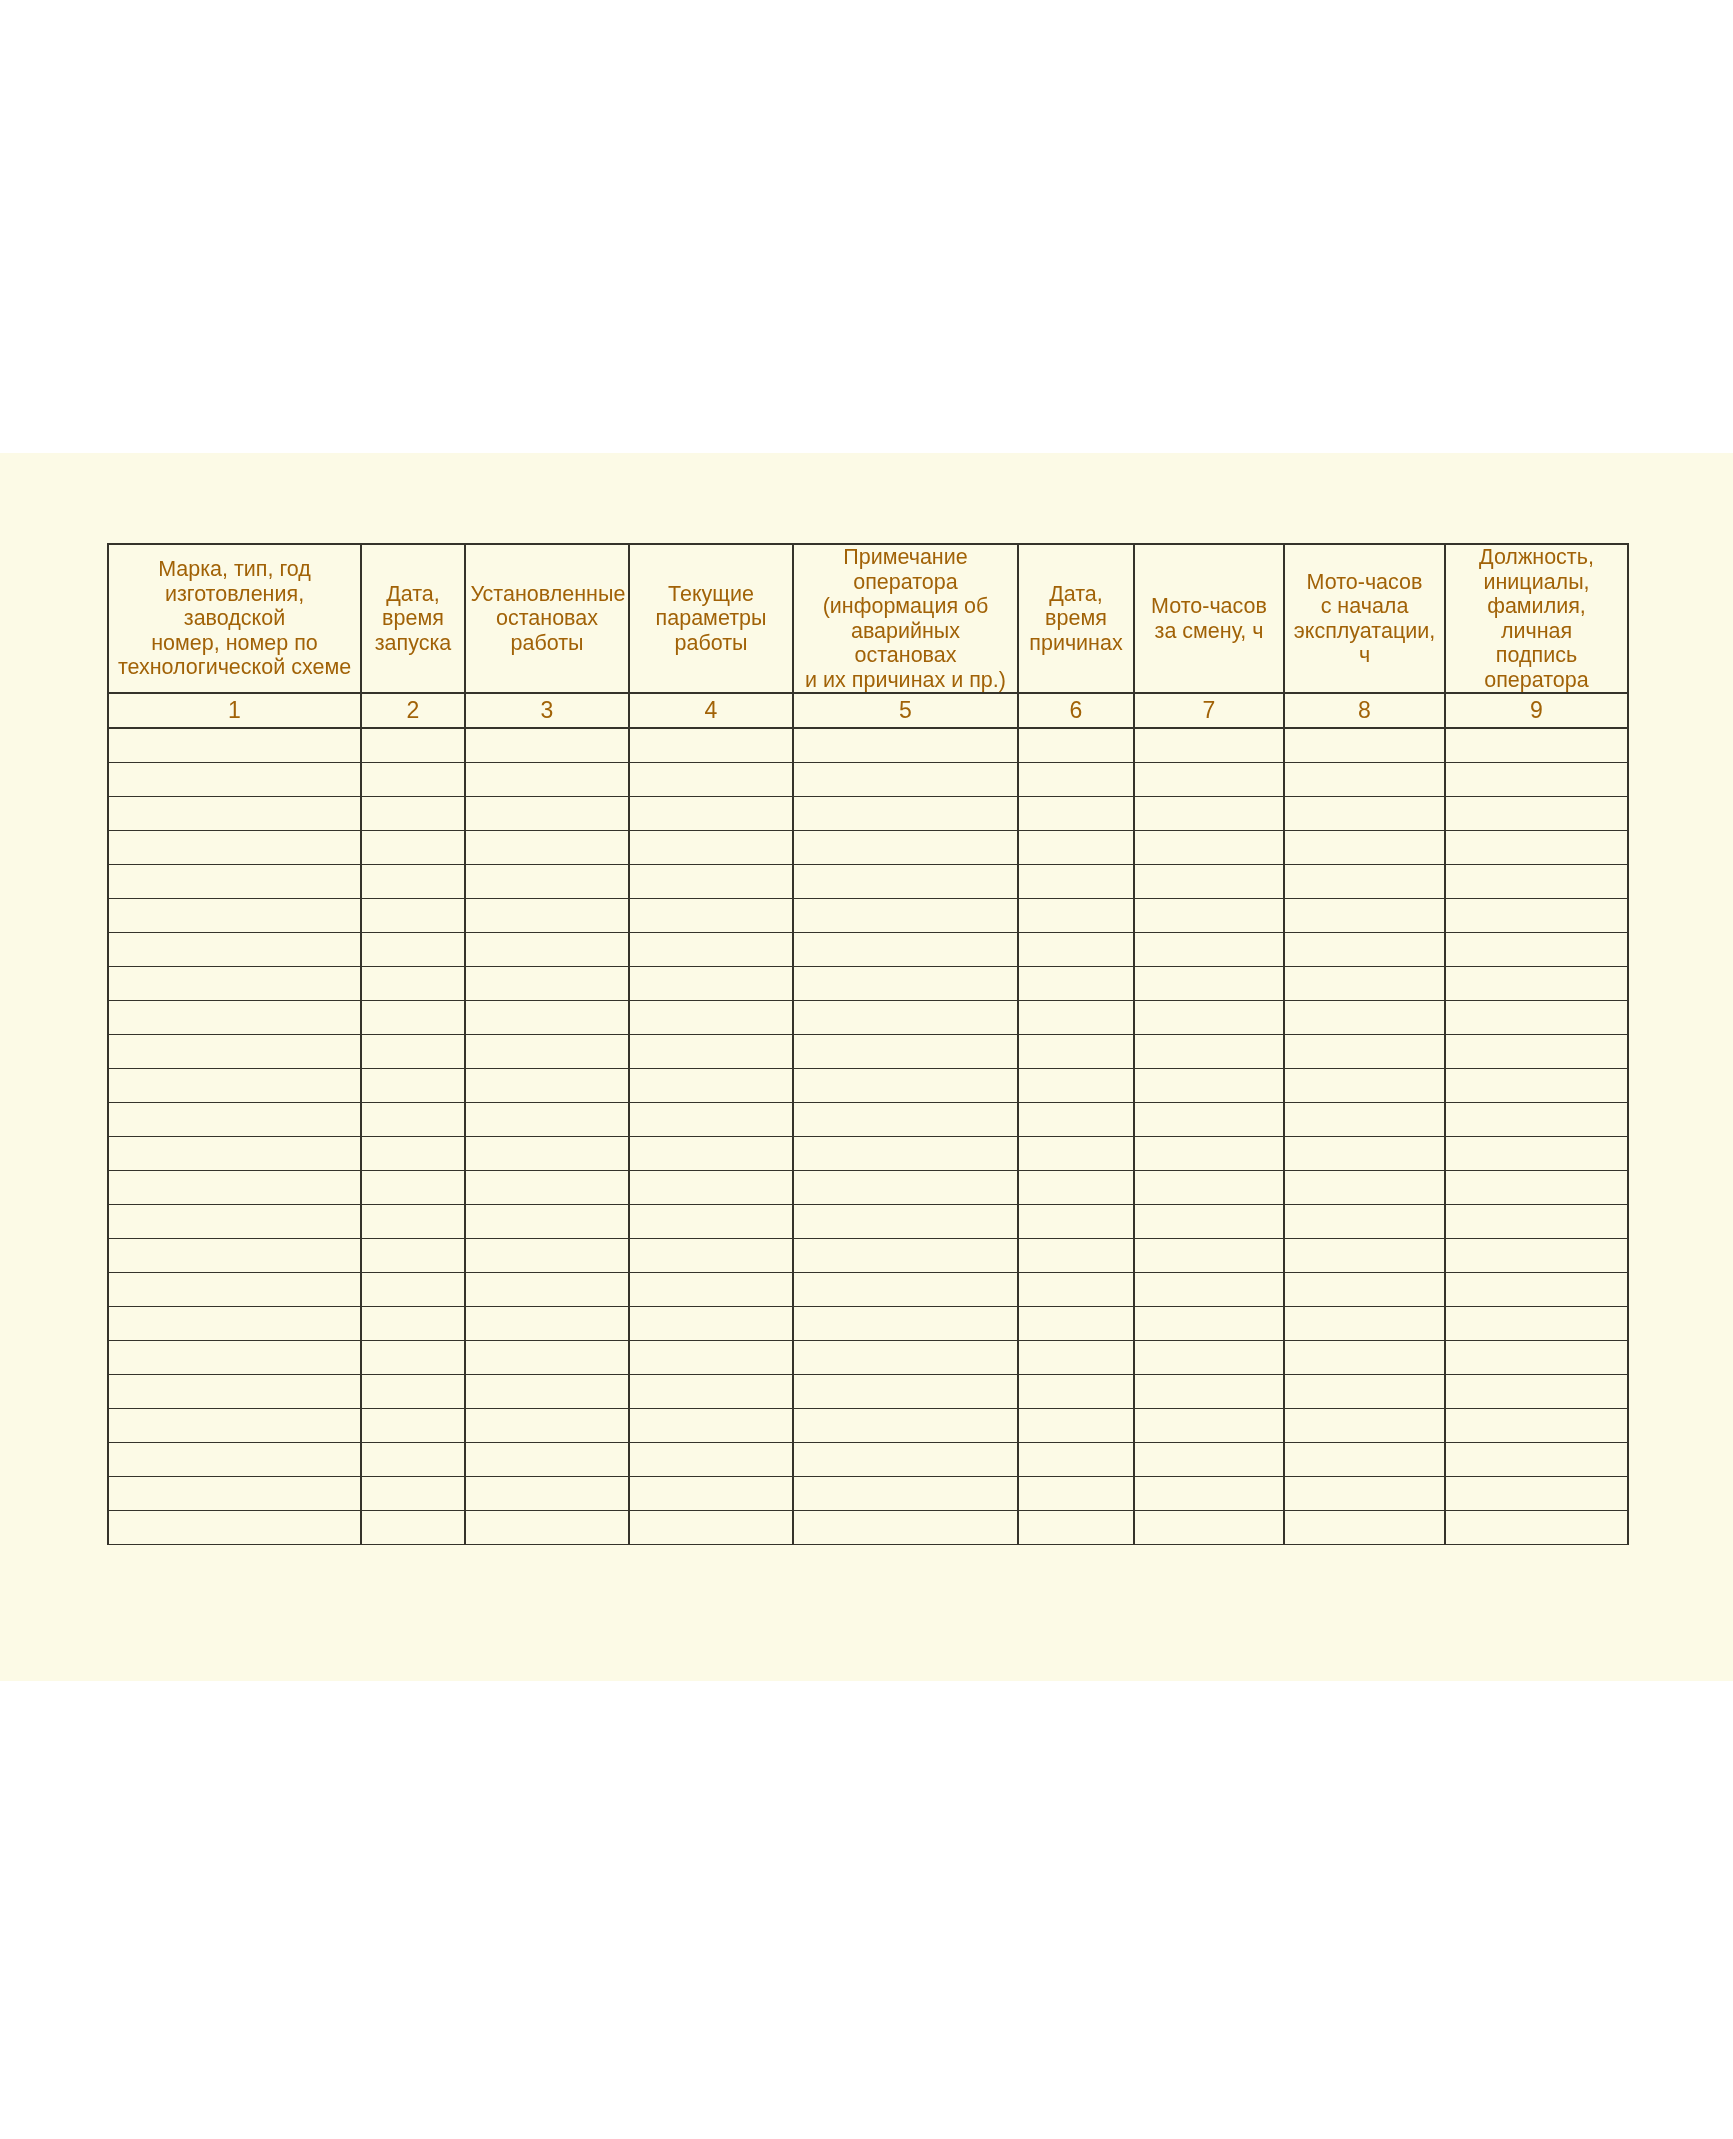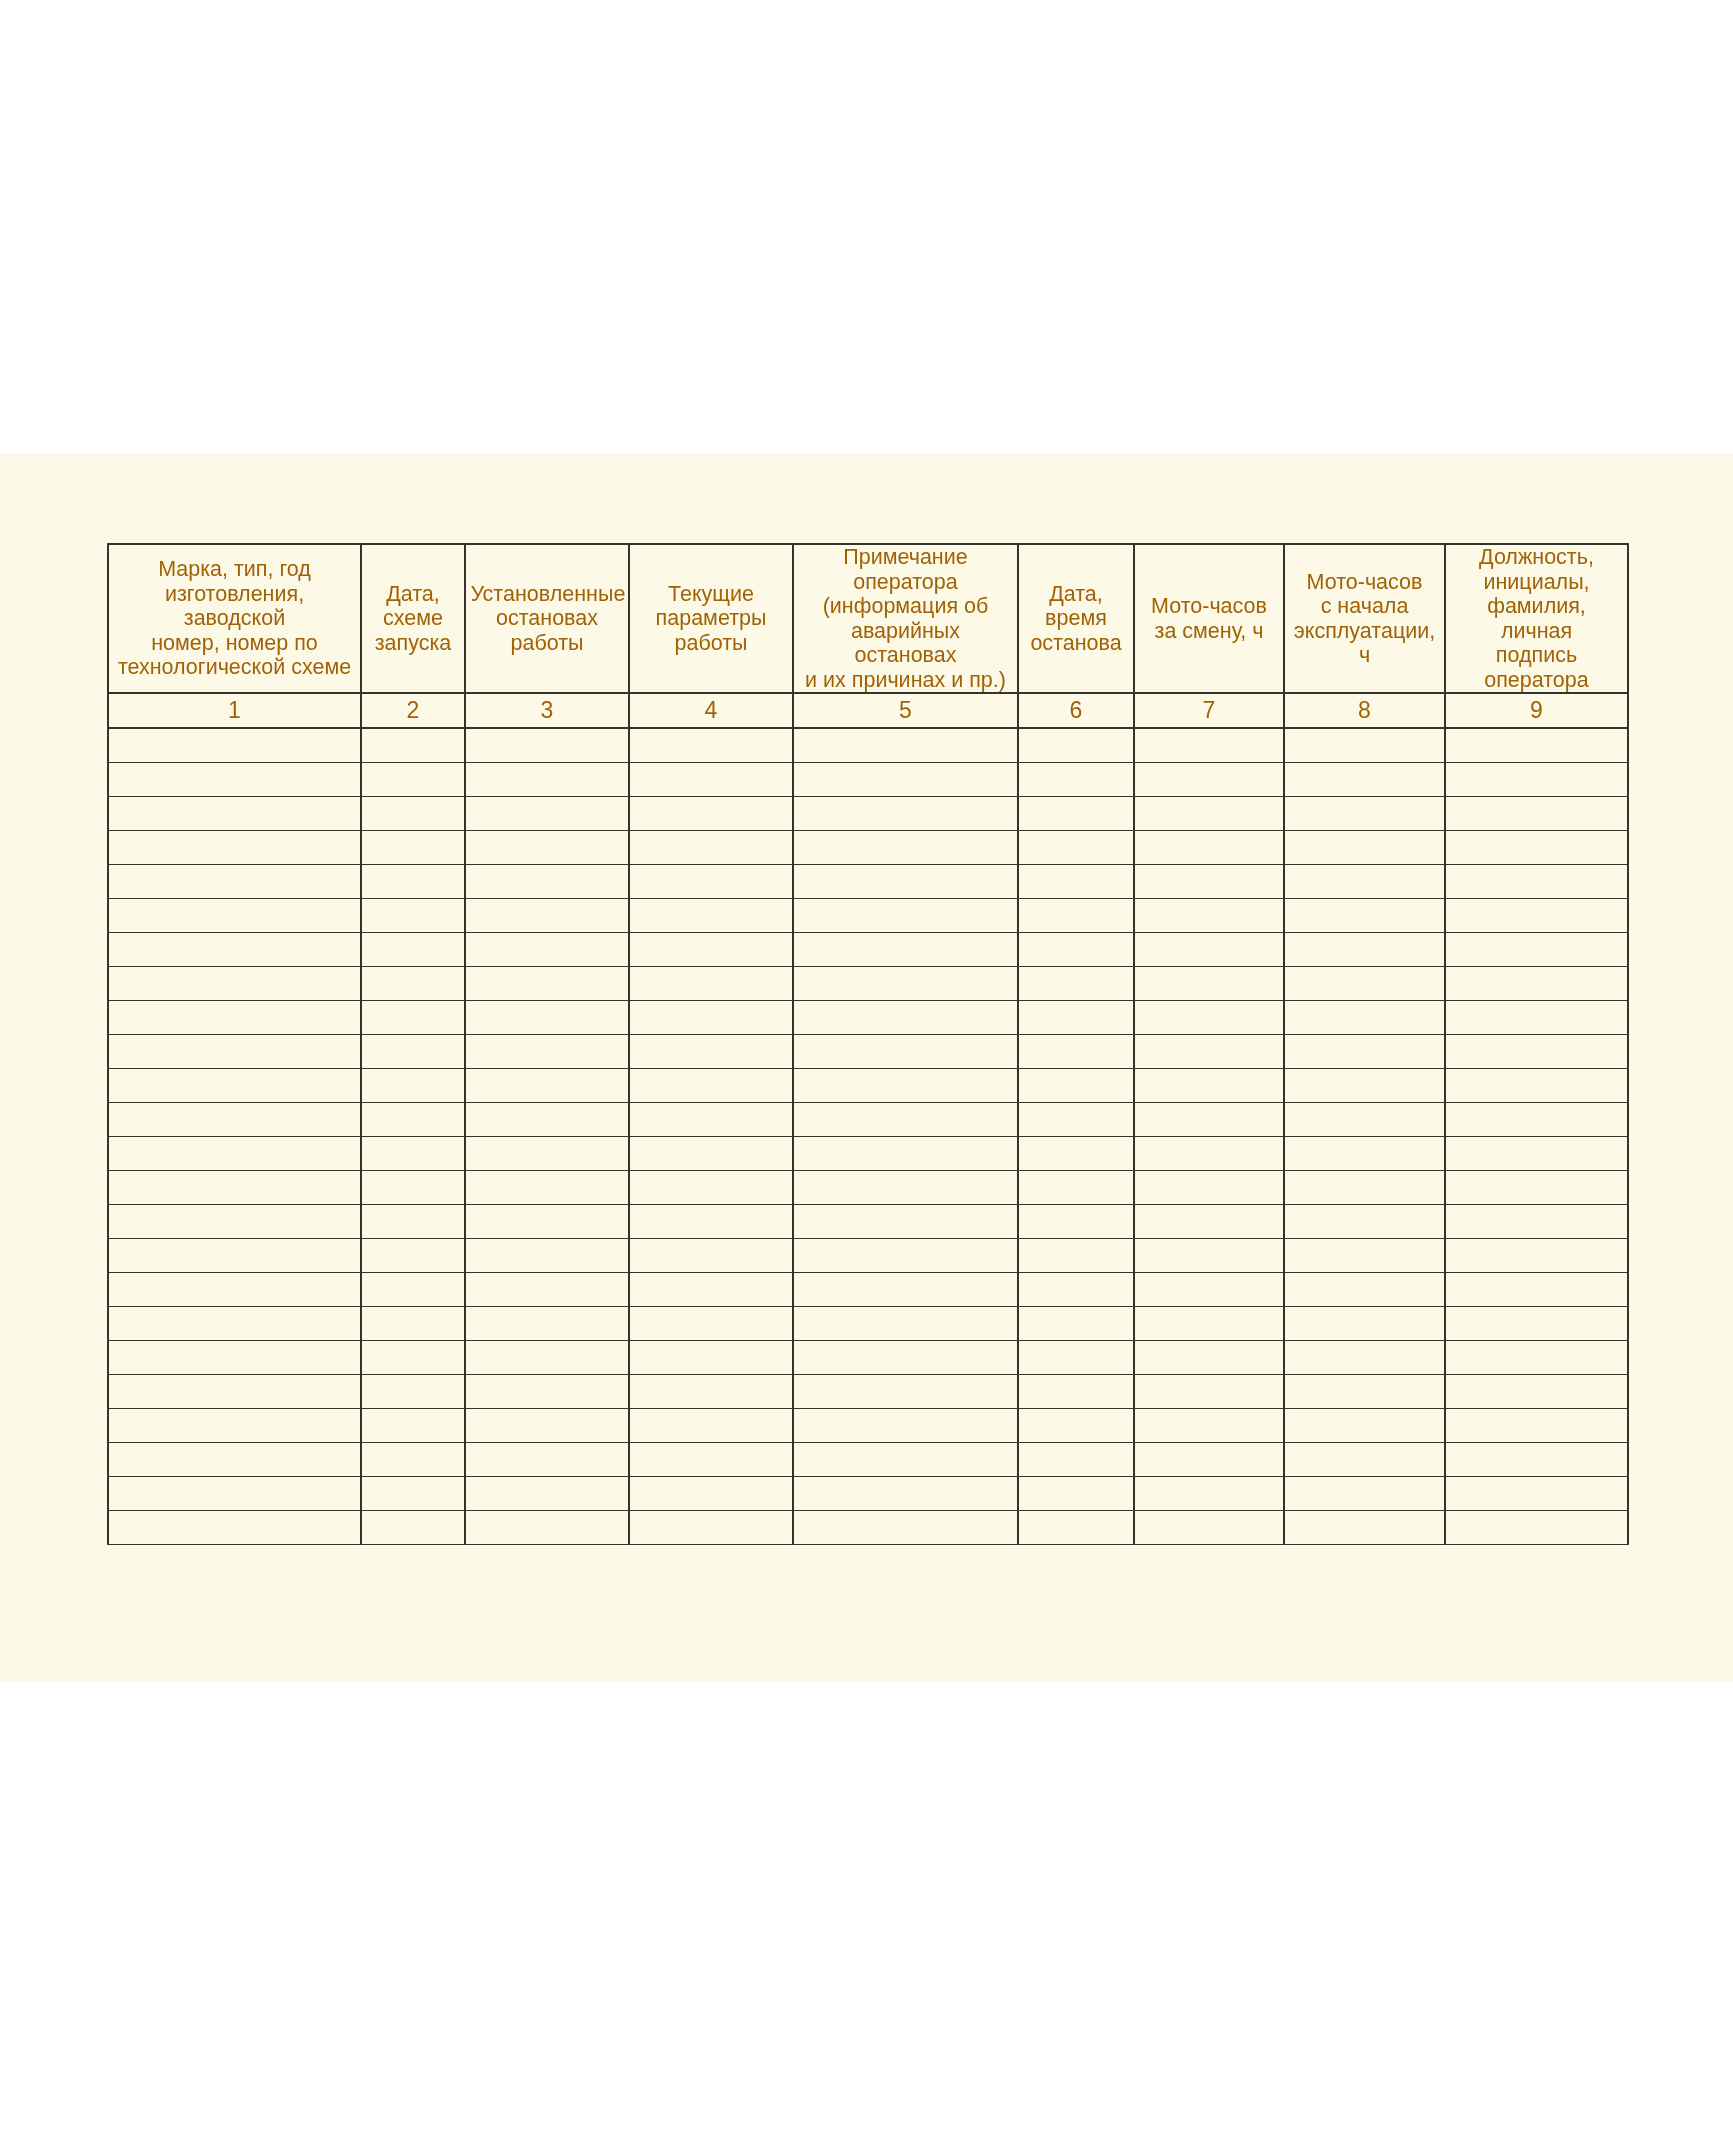--- a/index.html
+++ b/index.html
@@ -77,34 +77,34 @@
       <col style="width:161px">
       <col style="width:183px">
     </colgroup>
     <thead>
       <tr class="header-row">
         <th>Марка, тип, год
 изготовления, заводской
 номер, номер по
 технологической схеме</th>
         <th>Дата,
-схеме
+время
 запуска</th>
         <th>Установленные
 остановах
 работы</th>
         <th>Текущие
 параметры
 работы</th>
         <th>Примечание оператора
 (информация об
 аварийных остановах
 и их причинах и пр.)</th>
         <th>Дата, время
-останова</th>
+причинах</th>
         <th>Мото-часов
 за смену, ч</th>
         <th>Мото-часов
 с начала
 эксплуатации, ч</th>
         <th>Должность,
 инициалы,
 фамилия, личная
 подпись оператора</th>
       </tr>

